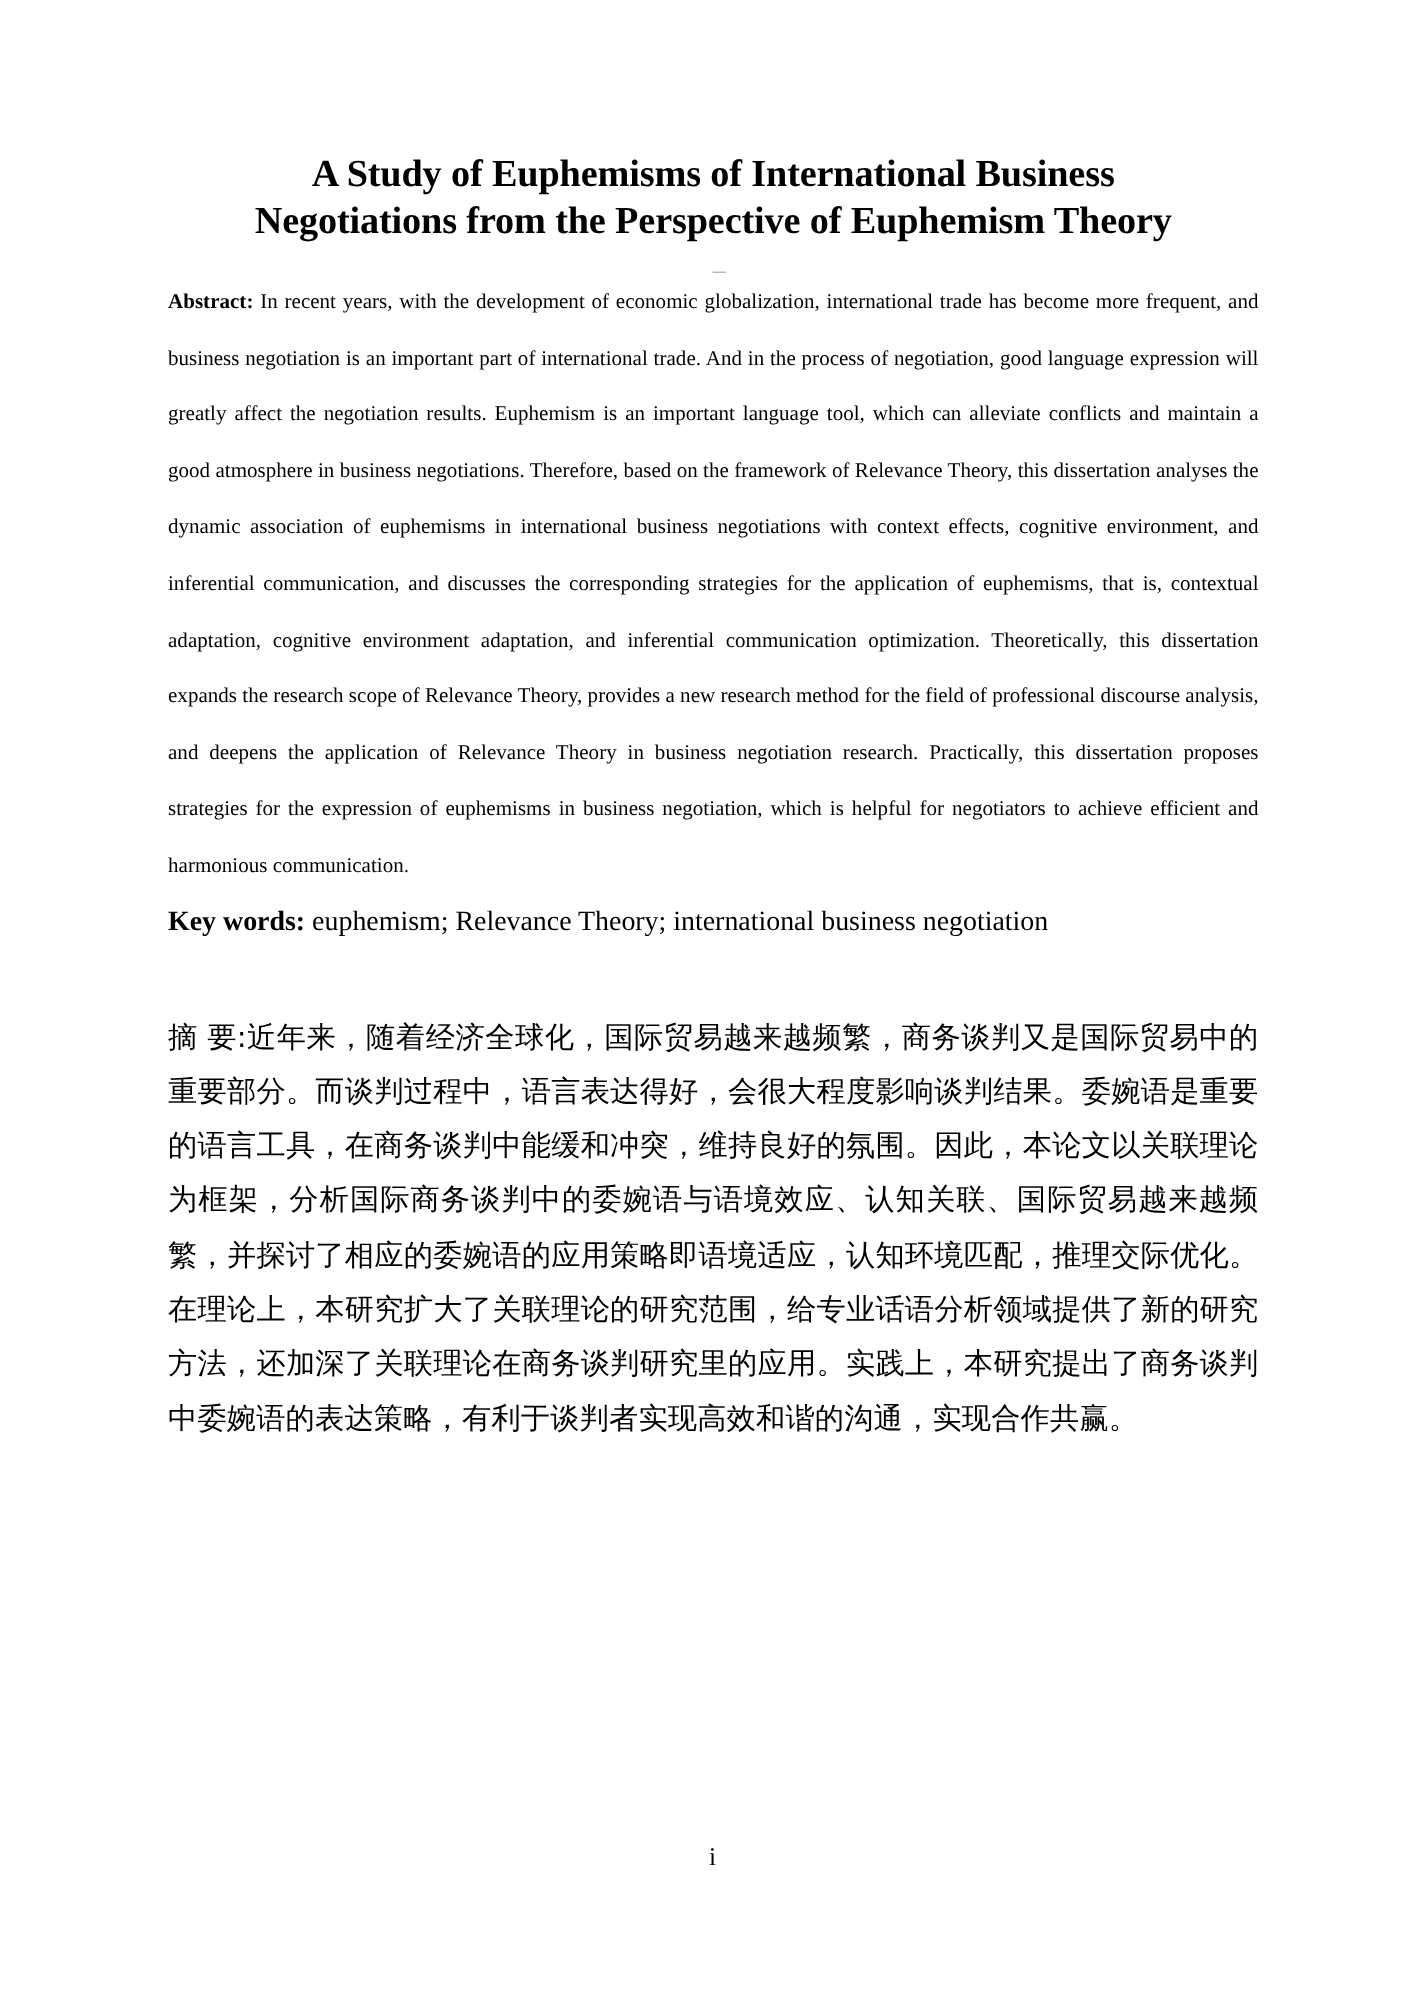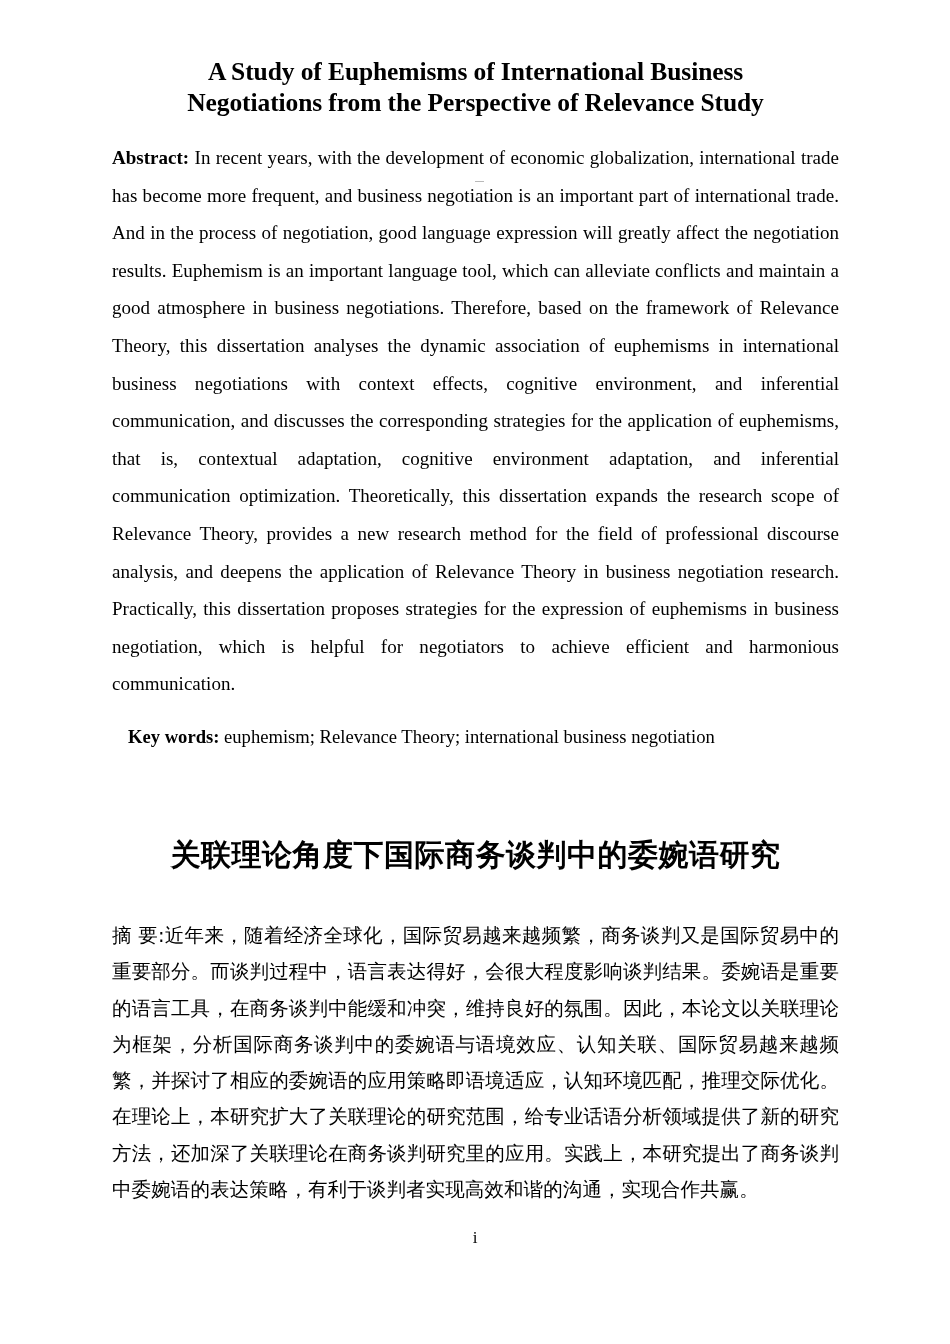--- a/index.html
+++ b/index.html
@@ -28,21 +28,21 @@
   .content {
     position: absolute;
     left: 112px;
     top: 0;
     width: 727px;
   }
 
   
   .en-title {
     margin: 0;
-    padding-top: 56px;
+    padding-top: 100px;
     font-family: "Liberation Serif", "DejaVu Serif", serif;
     font-weight: bold;
     font-size: 25.5px;
     line-height: 31px;
     text-align: center;
     letter-spacing: -0.1px;
   }
   .en-title .tline { display: block; }
 
   
@@ -52,32 +52,32 @@
     top: 181px;
     width: 9px;
     height: 1px;
     background: #b9b9b9;
   }
 
   
   .en-abstract {
     margin: 0;
     padding-top: 21px;
-    font-size: 19px;
+    font-size: 14px;
     line-height: 37.6px;
     text-align: justify;
     text-justify: inter-word;
     letter-spacing: 0.02px;
   }
   .en-abstract .lbl {
     font-weight: bold;
   }
 
   .en-keywords {
-    margin: 16px;
+    margin: 0;
     padding-top: 1px;
     font-size: 18.6px;
     line-height: 34px;
     text-align: left;
   }
   .en-keywords .lbl { font-weight: bold; }
 
   
   .zh-title {
     margin: 0;
@@ -123,28 +123,27 @@
 <body>
 
 <div class="page">
 
   <div class="artifact-dash"></div>
 
   <div class="content">
 
     <h1 class="en-title">
       <span class="tline">A Study of Euphemisms of International Business</span>
-      <span class="tline">Negotiations from the Perspective of Relevance Study</span>
+      <span class="tline">Negotiations from the Perspective of Euphemism Theory</span>
     </h1>
 
     <p class="en-abstract"><span class="lbl">Abstract:</span><span> In recent years, with the development of economic globalization, international trade has become more frequent, and business negotiation is an important part of international trade. And in the process of negotiation, good language expression will greatly affect the negotiation results. Euphemism is an important language tool, which can alleviate conflicts and maintain a good atmosphere in business negotiations. Therefore, based on the framework of Relevance Theory, this dissertation analyses the dynamic association of euphemisms in international business negotiations with context effects, cognitive environment, and inferential communication, and discusses the corresponding strategies for the application of euphemisms, that is, contextual adaptation, cognitive environment adaptation, and inferential communication optimization. Theoretically, this dissertation expands the research scope of Relevance Theory, provides a new research method for the field of professional discourse analysis, and deepens the application of Relevance Theory in business negotiation research. Practically, this dissertation proposes strategies for the expression of euphemisms in business negotiation, which is helpful for negotiators to achieve efficient and harmonious communication.</span></p>
 
     <p class="en-keywords"><span class="lbl">Key words:</span><span> euphemism; Relevance Theory; international business negotiation</span></p>
 
-    <h2 class="zh-title">关联理论角度下国际商务谈判中的委婉语研究</h2>
 
     <p class="zh-abstract"><span class="lbl">摘 要:</span><span>近年来，随着经济全球化，国际贸易越来越频繁，商务谈判又是国际贸易中的重要部分。而谈判过程中，语言表达得好，会很大程度影响谈判结果。委婉语是重要的语言工具，在商务谈判中能缓和冲突，维持良好的氛围。因此，本论文以关联理论为框架，分析国际商务谈判中的委婉语与语境效应、认知关联、国际贸易越来越频繁，并探讨了相应的委婉语的应用策略即语境适应，认知环境匹配，推理交际优化。在理论上，本研究扩大了关联理论的研究范围，给专业话语分析领域提供了新的研究方法，还加深了关联理论在商务谈判研究里的应用。实践上，本研究提出了商务谈判中委婉语的表达策略，有利于谈判者实现高效和谐的沟通，实现合作共赢。</span></p>
 
   </div>
 
   <div class="page-number">i</div>
 
 </div>
 
 </body></html>

